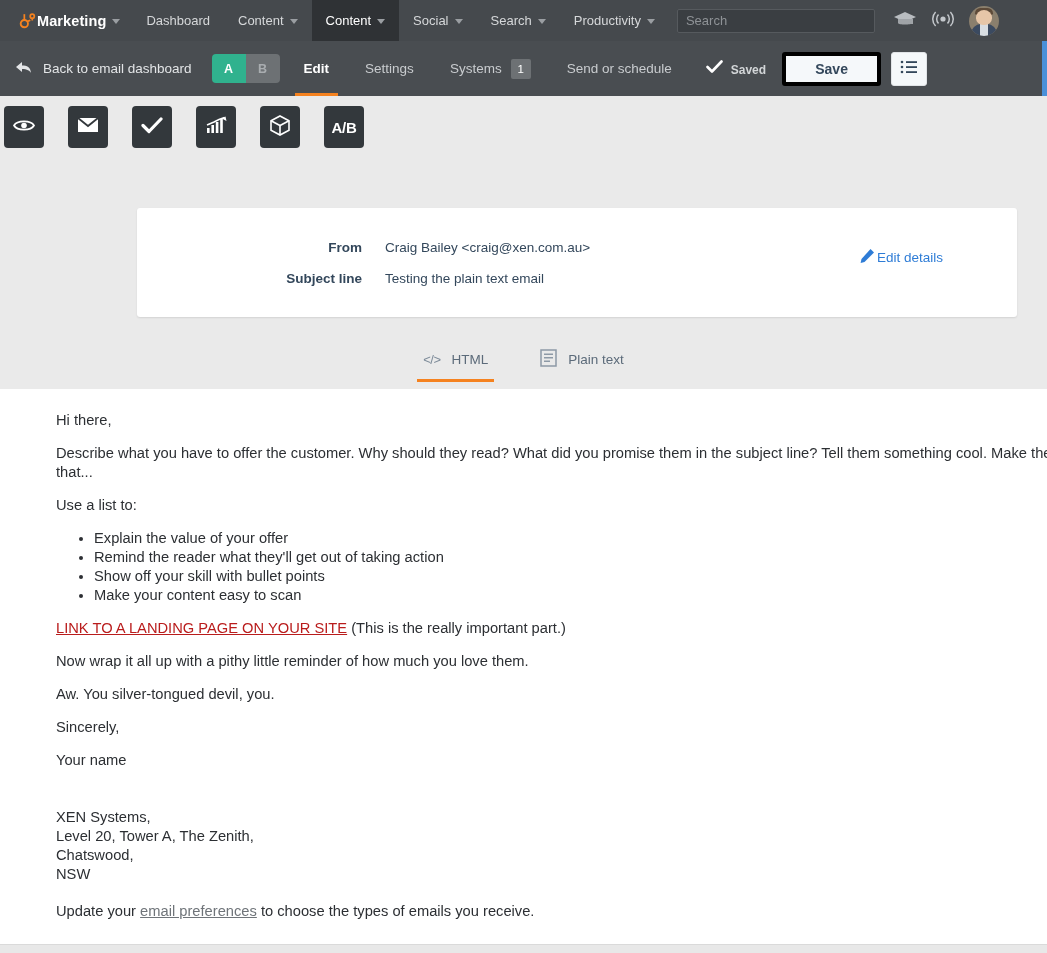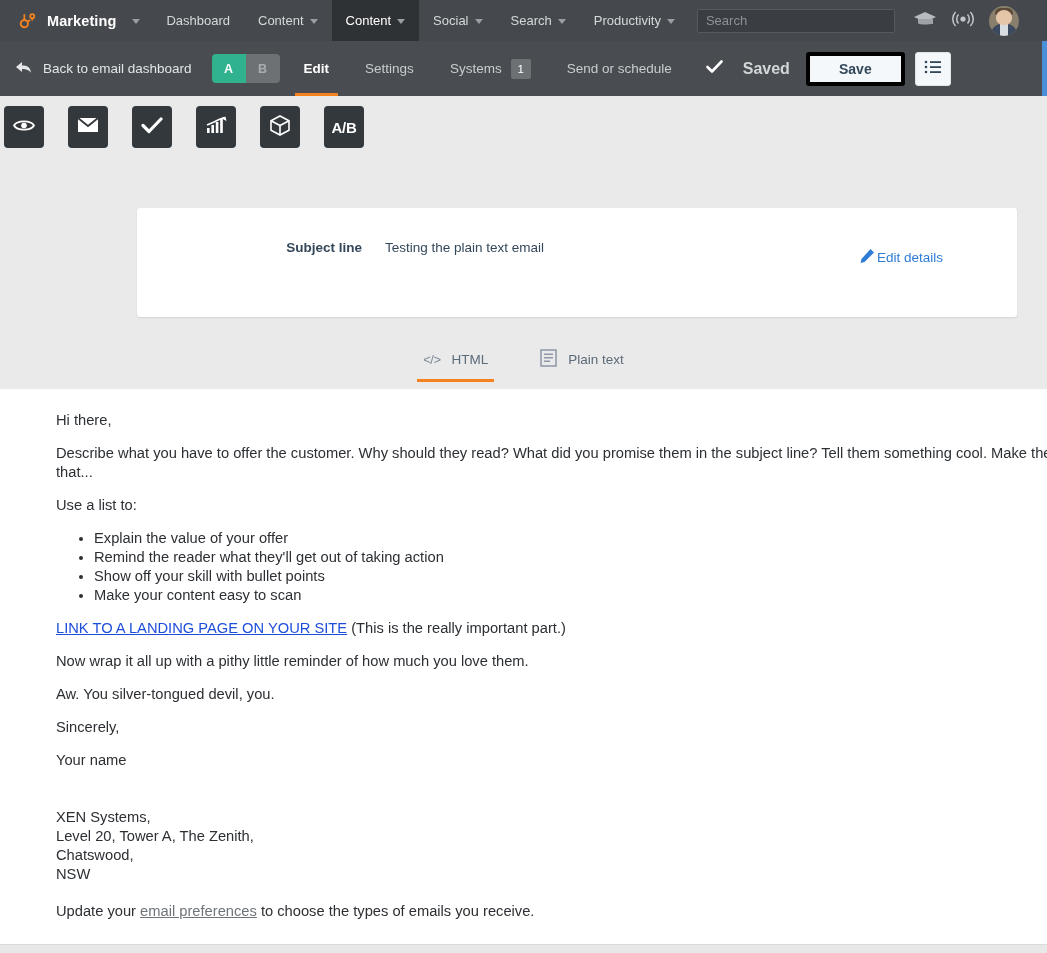--- a/index.html
+++ b/index.html
@@ -11,21 +11,21 @@
   }
 
   
   .topnav {
     height: 41px; width: 1047px;
     background: #45494d;
     display: flex; align-items: center;
     position: relative;
   }
   .brand {
-    display: flex; align-items: center; gap: 10px;
+    display: flex; align-items: center; gap: 0;
     padding: 0 12px 0 18px; height: 41px; justify-content: center;
   }
   .sprocket { width: 19px; height: 19px; position: relative; flex: none; }
   .brand-name { color: #ffffff; font-size: 14.5px; font-weight: bold; letter-spacing: .1px; }
   .caret {
     width: 0; height: 0; display: inline-block;
     border-left: 4.5px solid transparent;
     border-right: 4.5px solid transparent;
     border-top: 5px solid #9a9ea2;
     margin-left: 6px; position: relative; top: 1px;
@@ -103,22 +103,22 @@
     content: ""; position: absolute; left: 9px; right: 9px; bottom: 0;
     height: 3px; background: #f5821f;
   }
   .badge {
     display: inline-flex; align-items: center; justify-content: center;
     min-width: 20px; height: 20px; margin-left: 9px;
     background: #6d7174; color: #ffffff;
     font-size: 11.5px; border-radius: 2px; padding: 0 5px;
   }
   .savedwrap {
-    display: flex; align-items: flex-start; gap: 20px;
-    color: #d3d6d8; font-size: 16px; font-weight: bold;
+    display: flex; align-items: flex-end; gap: 8px;
+    color: #d3d6d8; font-size: 12px; font-weight: bold;
     margin-left: 16px;
   }
   .btn-save {
     margin-left: 16px;
     width: 99px; height: 34px;
     background: #f5f8fa; border: 4px solid #000000; border-radius: 3px;
     color: #33475b; font-size: 14px; font-weight: bold;
     display: flex; align-items: center; justify-content: center;
     font-family: "Liberation Sans", sans-serif;
   }
@@ -197,21 +197,21 @@
     overflow: hidden;
   }
   .email {
     padding: 22px 0 0 56px;
     width: 1380px;
     color: #2c2f33; font-size: 14.7px; line-height: 19px;
   }
   .email p { margin-bottom: 14px; }
   .email ul { margin: 0 0 14px 38px; }
   .email li { margin-bottom: 0px; line-height: 19px; }
-  .body-link { color: #1d4ed8; text-decoration: underline; }
+  .body-link { color: #b91c1c; text-decoration: underline; }
   .pref-link { color: #6f7479; text-decoration: underline; }
   .sig { margin-top: 38px; line-height: 19px; }
   .sig .line { display: block; }
 
   .bottomstrip {
     position: absolute; left: 0; bottom: 0; width: 1047px; height: 8px;
     background: #e8e8e8;
   }
   .topdivider {
     position: absolute; left: 0; bottom: 8px; width: 1047px; height: 1px;
@@ -391,20 +391,24 @@
         </svg>
       </span>
     </div>
     <div class="sidebtn">
       <span class="ab-label">A/B</span>
     </div>
   </div>
 
   <div class="header-card">
     <div class="rows">
+      <div class="field-row">
+        <span class="field-label">From</span>
+        <span class="field-value">Craig Bailey &lt;craig@xen.com.au&gt;</span>
+      </div>
       <div class="field-row">
         <span class="field-label">Subject line</span>
         <span class="field-value">Testing the plain text email</span>
       </div>
     </div>
     <div class="edit-details">
       <span>
         <svg width="16" height="16" viewBox="0 0 16 16">
           <path d="M11.5,1 L15,4.5 L5.5,14 L1.6,14.9 L2.5,11 Z" fill="#2e7cd6"></path>
         </svg>

